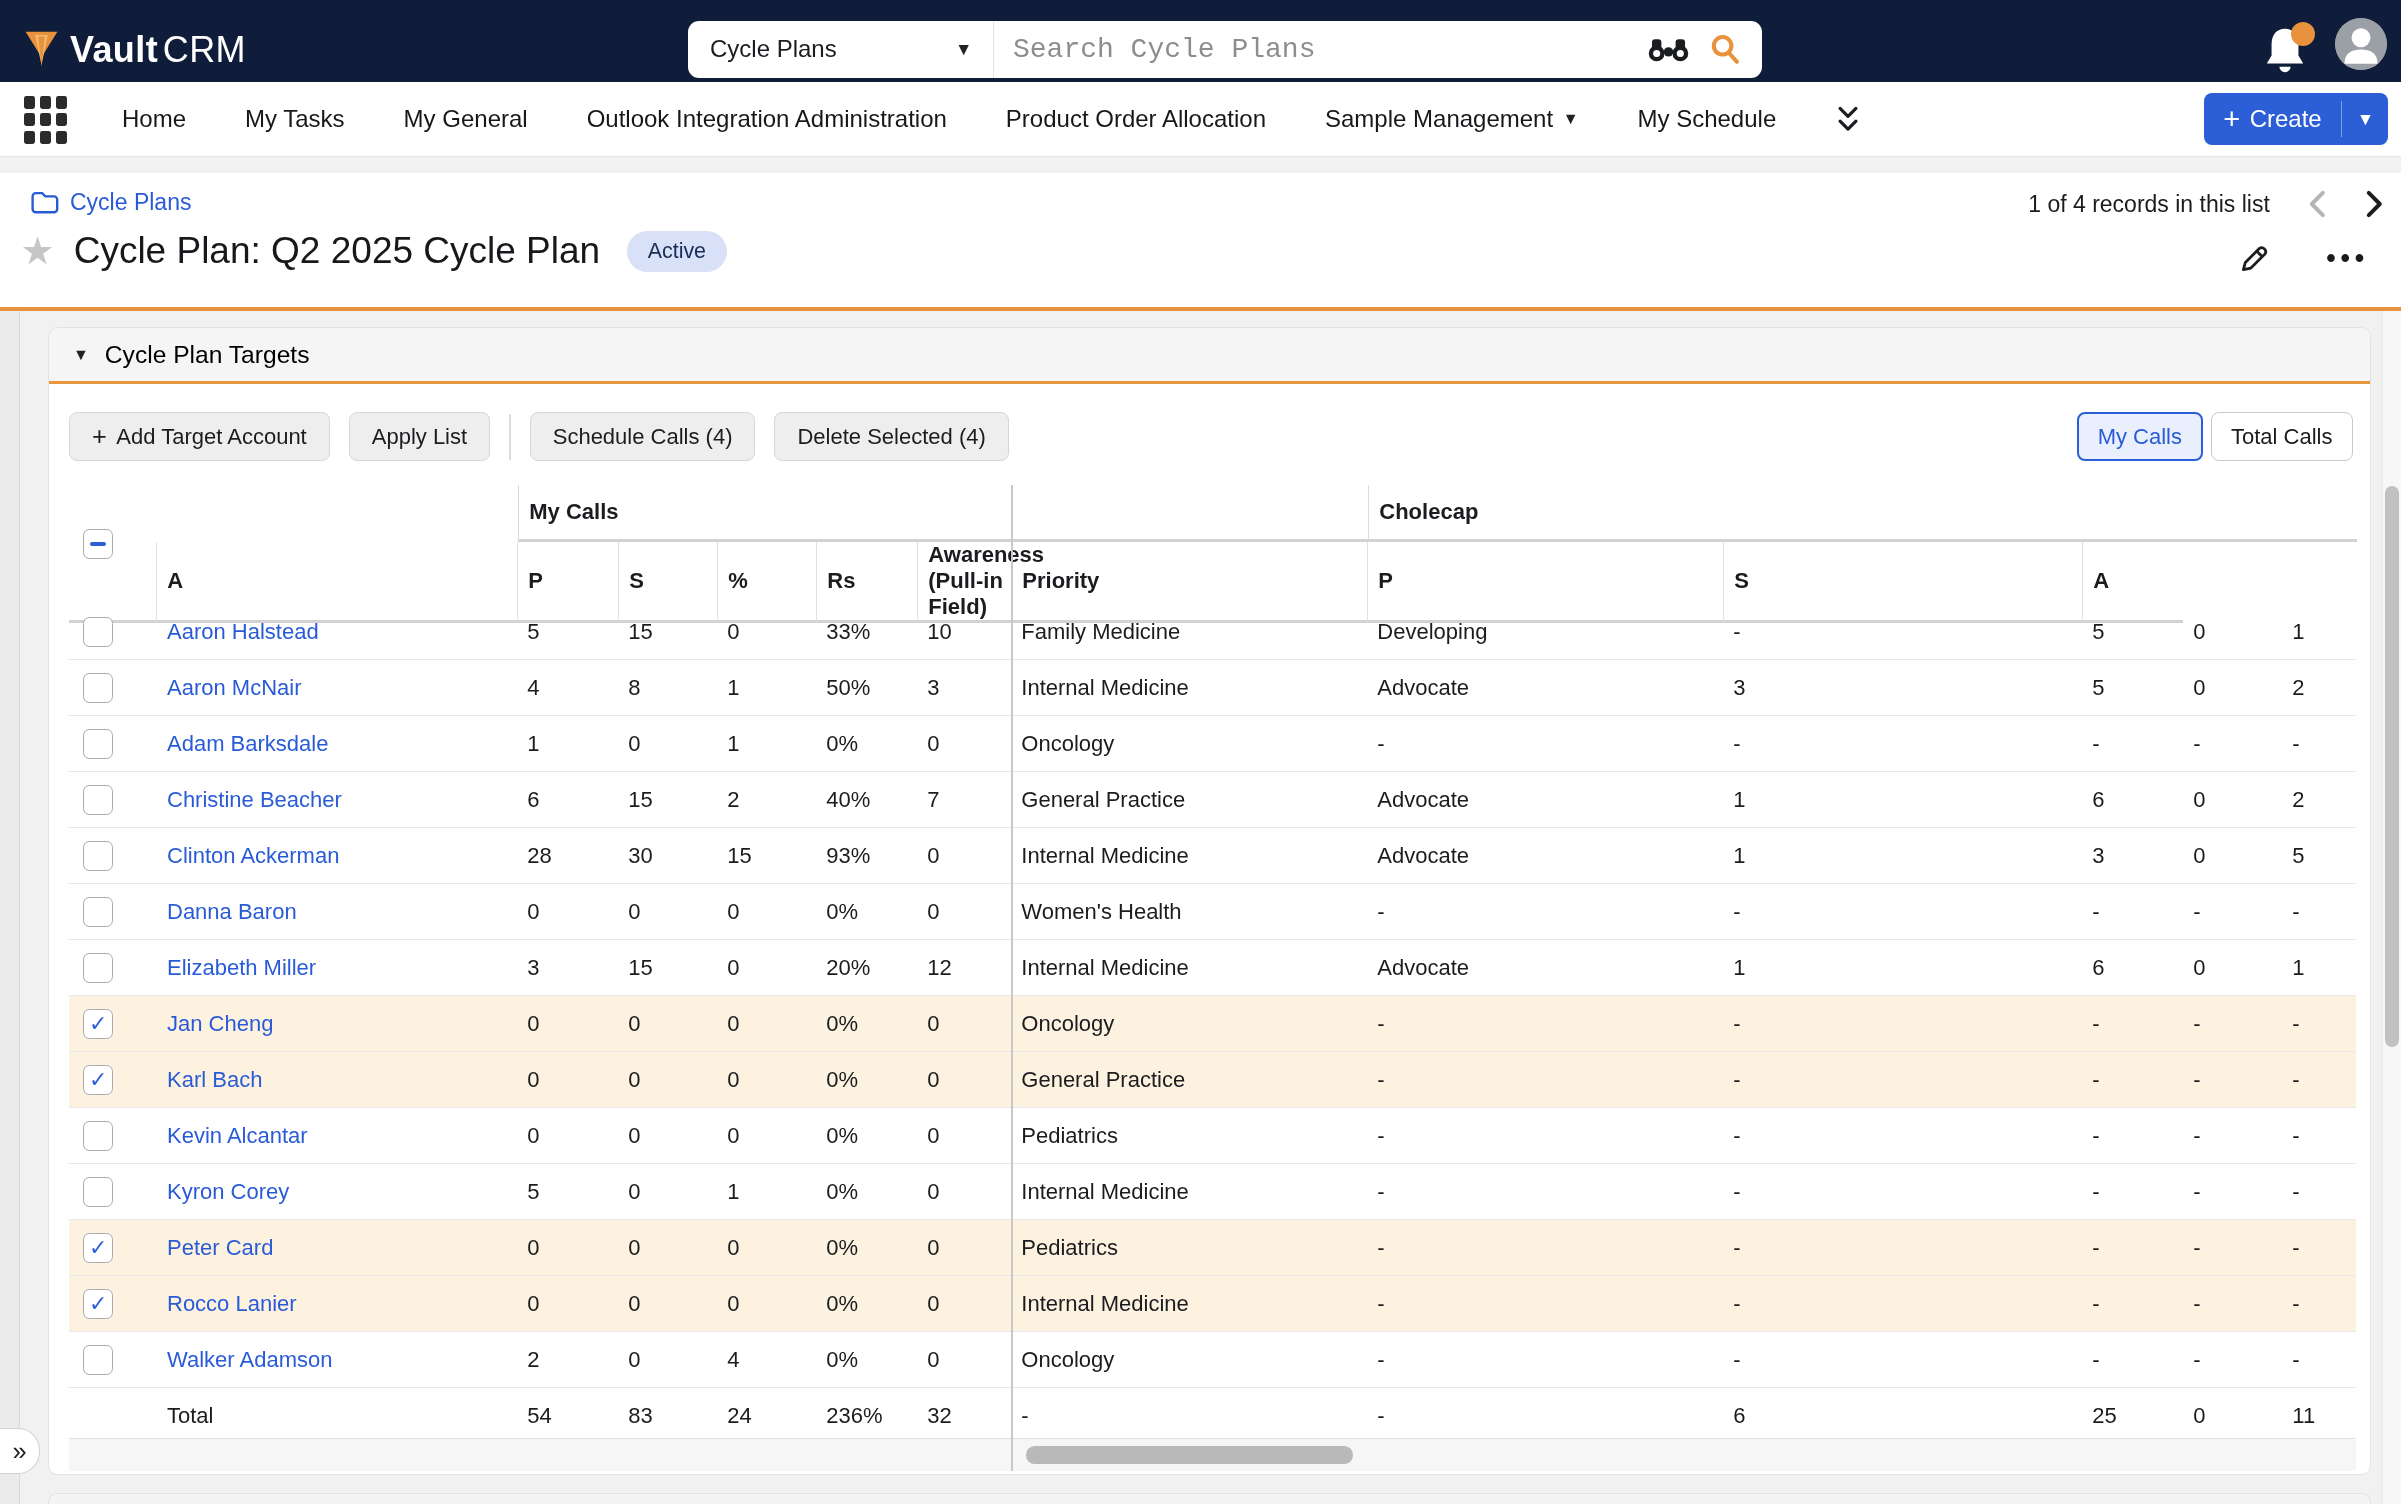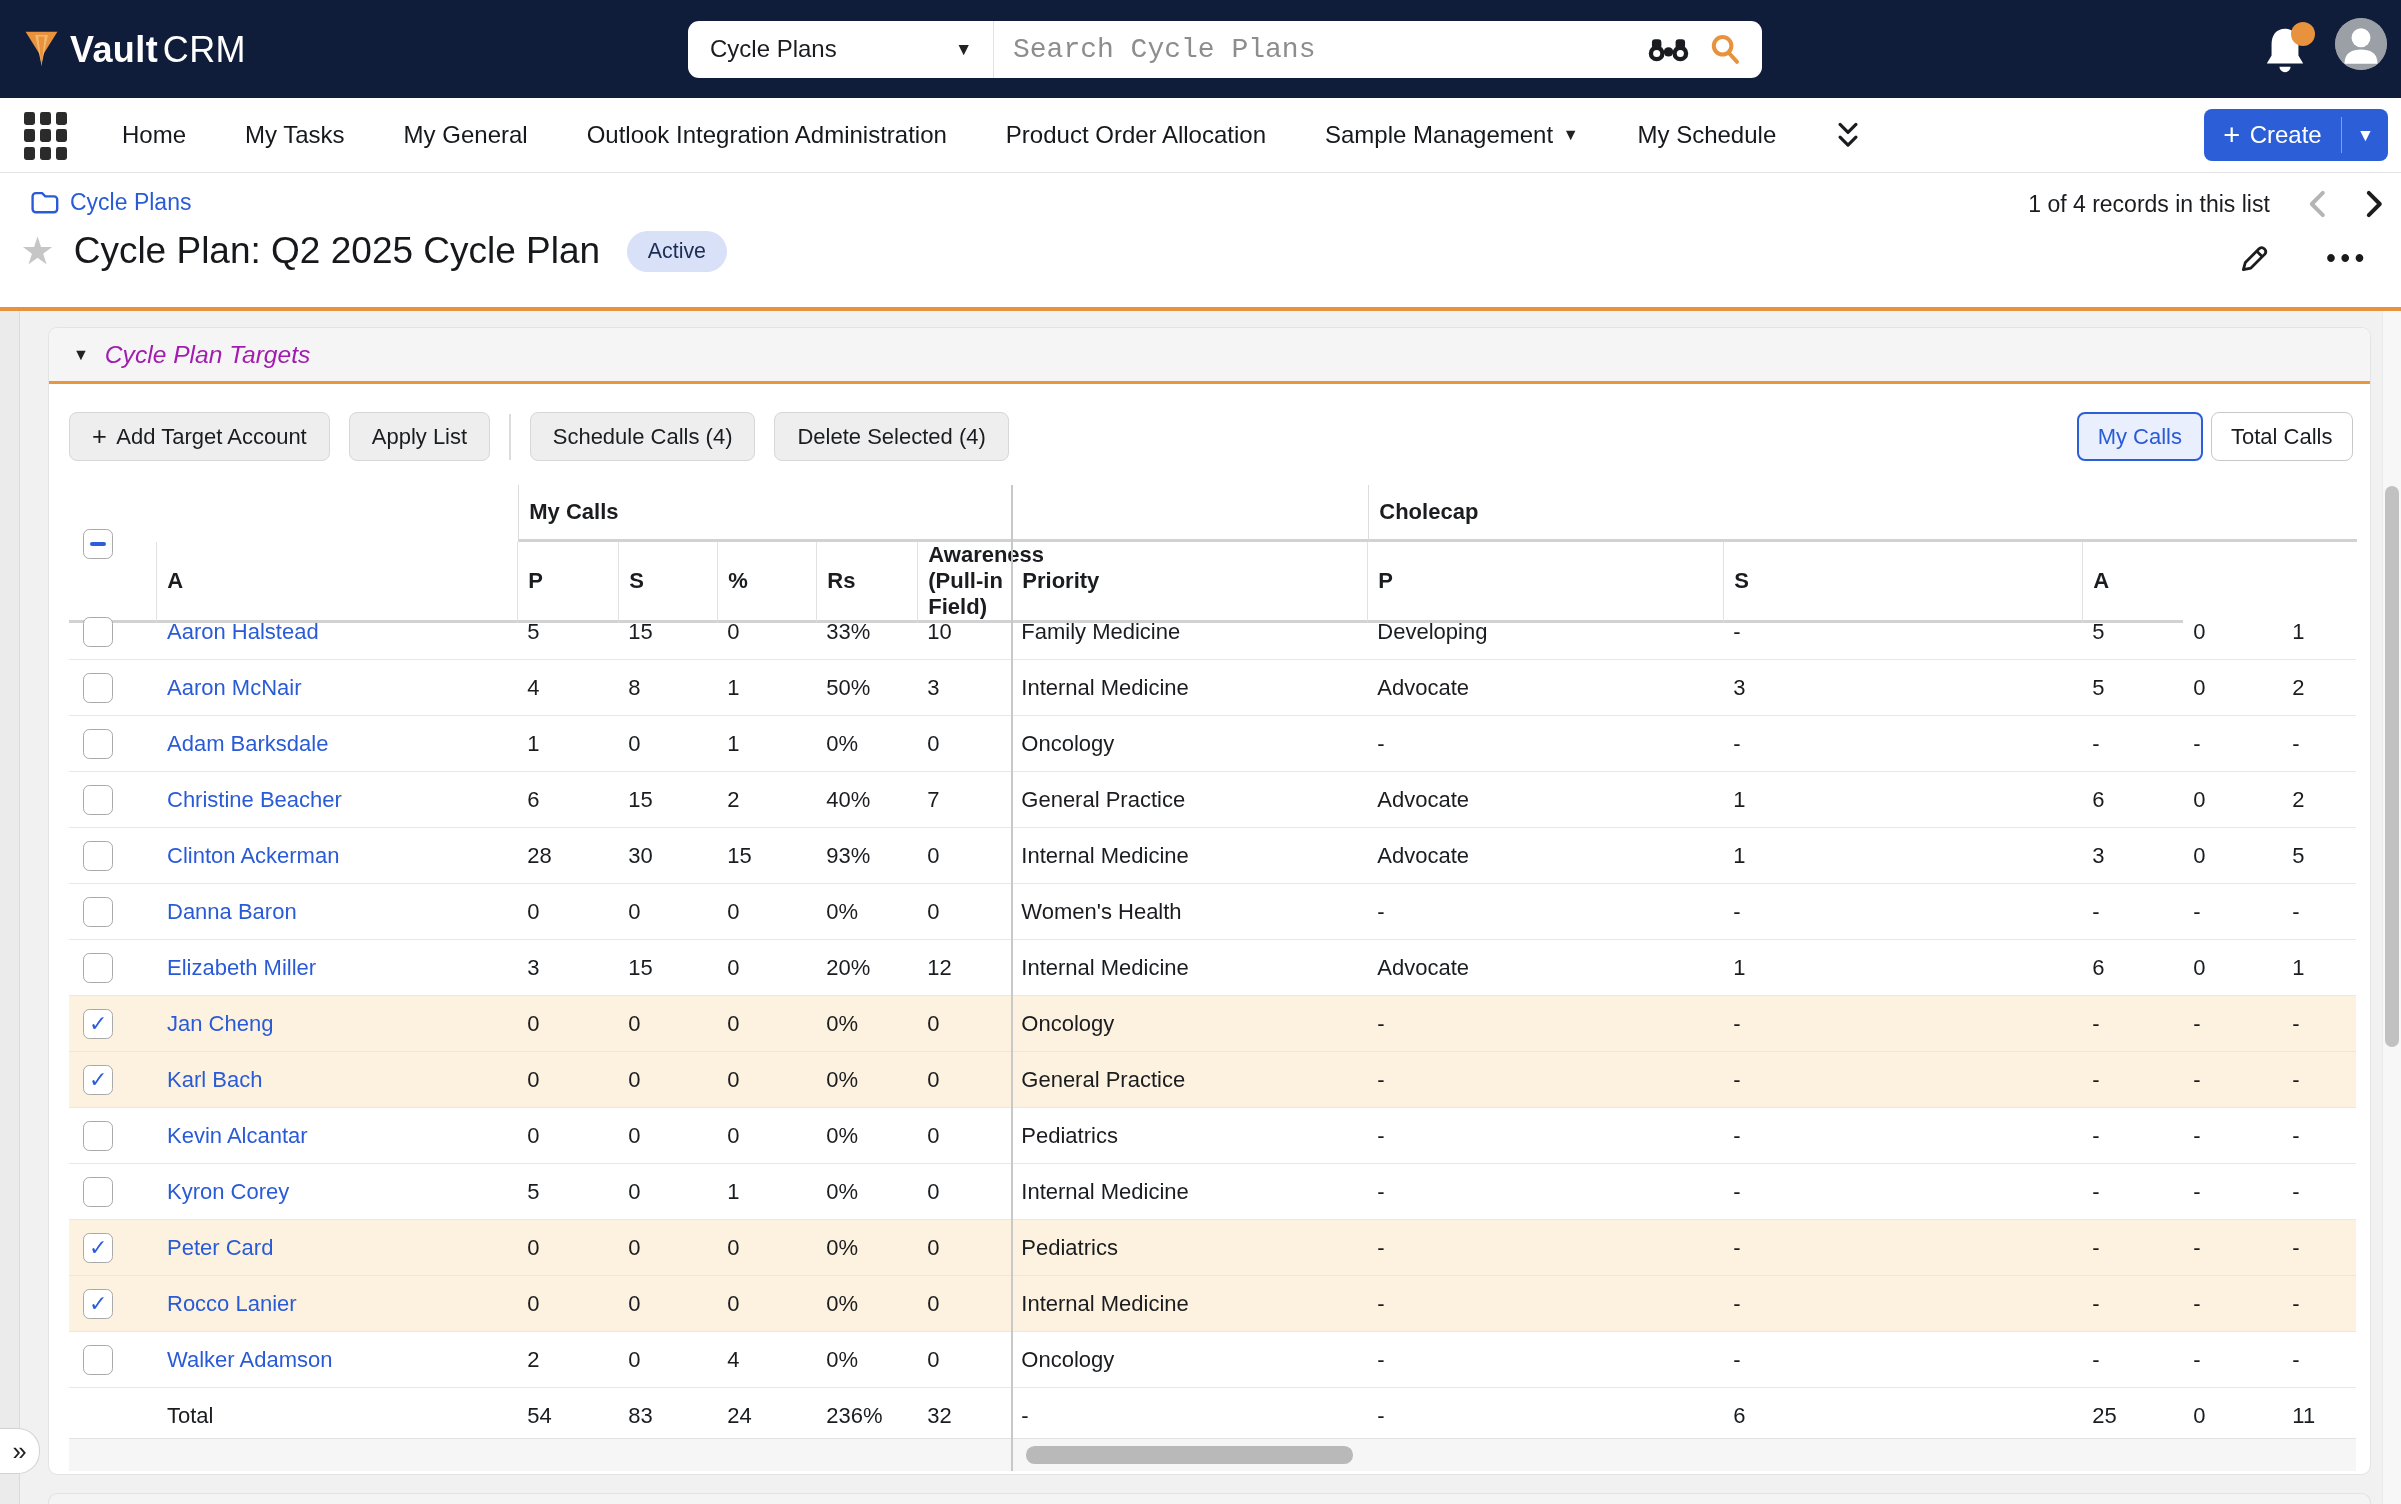--- a/index.html
+++ b/index.html
@@ -17,21 +17,21 @@
   .scope-label { font-size:24px; color:#1a1c1f; }
   .caret-dn { font-size:17.5px; color:#222; }
   .search-input { flex:1; border:none; outline:none; font-size:28px; color:#b91c1c; padding:0 16px 0 19px; font-family:Liberation Mono, monospace; background:transparent; }
   .search-input::placeholder { color:#8d8d8d; }
   .sw-icons { display:flex; align-items:center; gap:20.6px; padding-right:20.6px; }
   .bellwrap { position:absolute; left:2261px; top:24px; width:56px; height:52px; cursor:pointer; }
   .notif-dot { position:absolute; right:1.6px; top:-1.6px; width:24px; height:24px; border-radius:50%; background:#e8923d; }
   .avatar { position:absolute; right:14.3px; top:17.5px; width:52px; height:52px; border-radius:50%; background:#9aa0a6; overflow:hidden; cursor:pointer; }
 
   
-  .navbar { position:absolute; left:0; top:98px; width:2401px; height:75px; background:#ffffff; border-bottom:1.6px solid #e4e4e4; display:flex; align-items:center; }
+  .navbar { position:absolute; left:0; top:82px; width:2401px; height:75px; background:#ffffff; border-bottom:1.6px solid #e4e4e4; display:flex; align-items:center; }
   .appgrid { margin-left:24px; width:46px; height:46px; display:grid; grid-template-columns:repeat(3,11px); grid-template-rows:repeat(3,12.7px); gap:4.8px; cursor:pointer; }
   .appgrid i { background:#2b2b2b; border-radius:2.4px; }
   .nav-items { display:flex; align-items:center; gap:59px; margin-left:52px; }
   .nav-item { font-size:24px; color:#16181b; cursor:pointer; display:flex; align-items:center; gap:9.5px; white-space:nowrap; }
   .nav-item .caret { font-size:16px; color:#222; }
   .dbl-chevron { margin-left:56px; cursor:pointer; }
   .create-btn { position:absolute; right:12.7px; top:11px; height:52px; background:#2b5ed7; border-radius:8px; display:flex; align-items:stretch; color:#fff; cursor:pointer; }
   .create-main { display:flex; align-items:center; gap:9.5px; padding:0 19px; font-size:24px; }
   .create-plus { font-size:29px; font-weight:300; line-height:1; }
   .create-split { width:1.6px; background:rgba(255,255,255,.4); margin:8px 0; }
@@ -56,21 +56,21 @@
   
   .leftstrip { position:absolute; left:0; top:311px; width:20px; height:1194px; background:#ebebeb; border-right:1.6px solid #dadada; }
   .expand-tab { position:absolute; left:0; top:1428px; width:40px; height:46px; background:#ffffff; border:1.6px solid #d2d2d2; border-left:none; border-radius:0 22px 22px 0; display:flex; align-items:center; justify-content:center; font-size:25.4px; color:#222; cursor:pointer; z-index:5; }
   .vscroll { position:absolute; right:0; top:311px; width:19px; height:1194px; background:#f7f7f7; border-left:0.8px solid #eaeaea; }
   .vscroll-thumb { position:absolute; left:2.4px; top:175px; width:13.5px; height:561px; background:#c1c1c1; border-radius:7.1px; cursor:pointer; }
 
   
   .card { position:absolute; left:48px; top:327px; width:2323px; height:1148px; background:#ffffff; border:1.6px solid #e3e3e3; border-radius:9.5px; }
   .section-header { height:56px; background:#f5f5f6; border-bottom:3.2px solid #e8973f; border-radius:8.7px 8.7px 0 0; display:flex; align-items:center; gap:16px; padding-left:24px; cursor:pointer; }
   .collapse-tri { font-size:16px; color:#222; }
-  .section-title { font-size:24.6px; color:#a21caf; font-weight:500;font-style:italic; }
+  .section-title { font-size:24.6px; color:#000000; font-weight:500; }
 
   .btn-row { position:absolute; left:20px; top:84px; display:flex; align-items:center; gap:19px; }
   .btn { height:49px; background:#eeeeee; border:1.6px solid #d7d7d7; border-radius:8px; font-size:22px; color:#1a1c1f; display:flex; align-items:center; gap:9.5px; padding:0 22px; cursor:pointer; white-space:nowrap; }
   .btn .plus { font-size:25.4px; font-weight:300; }
   .btn-sep { width:1.6px; height:46px; background:#dcdcdc; }
   .toggle-group { position:absolute; right:17.5px; top:84px; display:flex; gap:8px; }
   .toggle { height:49px; border-radius:8px; font-size:22px; display:flex; align-items:center; padding:0 19px; cursor:pointer; background:#ffffff; border:1.6px solid #c9c9c9; color:#1a1c1f; }
   .toggle.active { background:#e9effc; border:2.4px solid #2b5ed7; color:#2a5bd7; }
 
   

